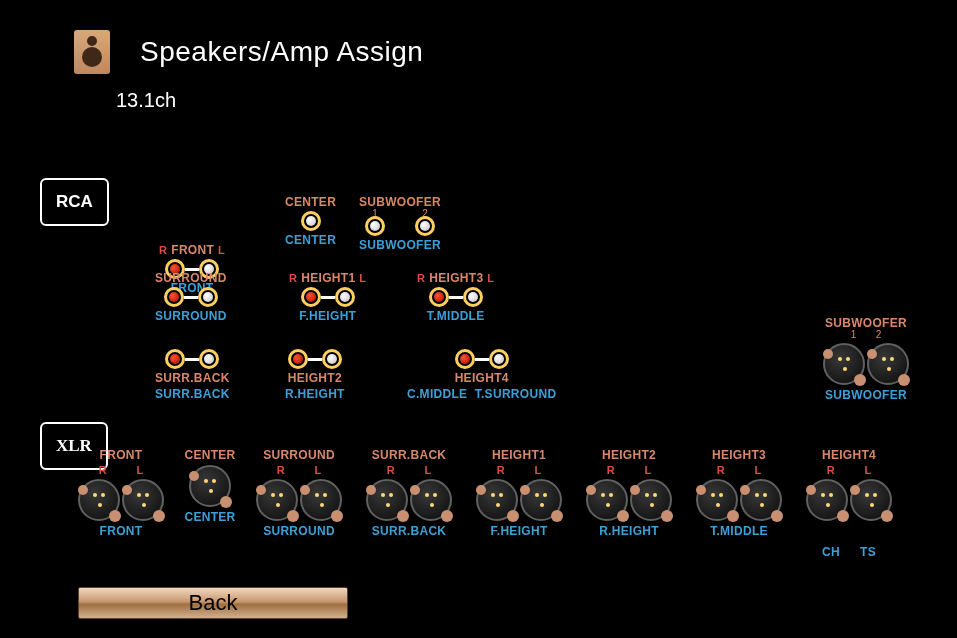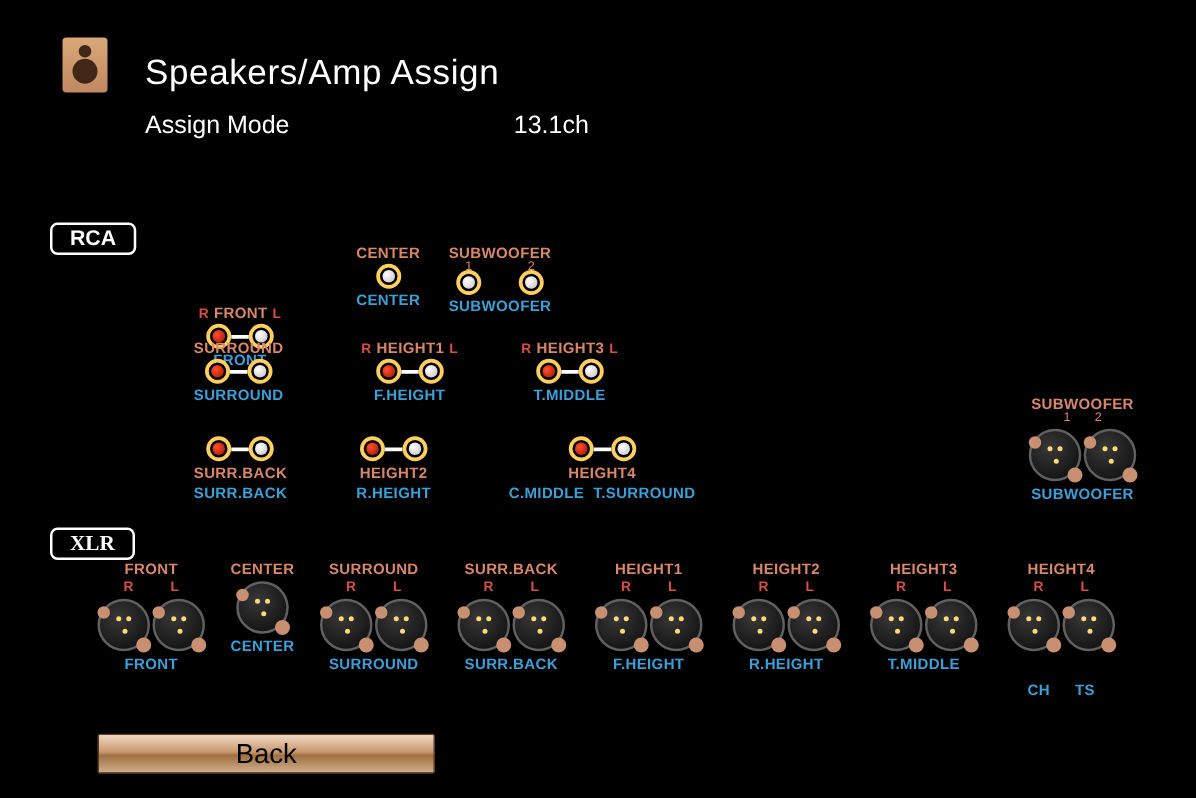--- a/index.html
+++ b/index.html
@@ -6,22 +6,22 @@
   body {
     width: 957px; height: 638px;
     background: #000;
     font-family: Arial, sans-serif;
     color: #fff;
     position: relative;
     overflow: hidden;
   }
   .header {
     display: flex;
-    align-items: flex-end;
-    padding: 30px 0 0 50px;
+    align-items: center;
+    padding: 30px 0 0 74px;
   }
   .speaker-icon {
     width: 36px; height: 44px;
     background: linear-gradient(#d8a878, #c08860);
     border-radius: 3px;
     position: relative;
     margin-right: 30px;
   }
   .speaker-icon::before {
     content: '';
@@ -46,21 +46,21 @@
     display: flex;
     padding: 15px 0 0 116px;
     font-size: 20px;
     font-weight: 300;
   }
   .sub-label { width: 295px; }
   .tag {
     display: inline-block;
     border: 2px solid #fff;
     border-radius: 6px;
-    padding: 1px 14px;
+    padding: 12px 14px;
     font-size: 17px;
     font-weight: bold;
     position: absolute;
   }
   .tag-rca { top: 178px; left: 40px; }
   .tag-xlr { top: 422px; left: 40px; font-family: Liberation Serif, serif; }
 
   .rca-area { position: absolute; top: 195px; left: 0; width: 100%; }
   .rca-group {
     position: absolute;
@@ -155,21 +155,20 @@
   }
 </style>
 </head>
 <body>
 
 <div class="header">
   <div class="speaker-icon"></div>
   <div class="title">Speakers/Amp Assign</div>
 </div>
 <div class="sub-row">
-  <div class="sub-label">Assign Mode</div>
   <div>13.1ch</div>
 </div>
 
 <div class="tag tag-rca">RCA</div>
 <div class="tag tag-xlr">XLR</div>
 
 <div class="rca-area">
 
   <div class="rca-group" style="left:155px; top:0;margin-top:48px;">
     <div class="lbl-top"><span class="rl">R</span><span>FRONT</span><span class="rl">L</span></div>

